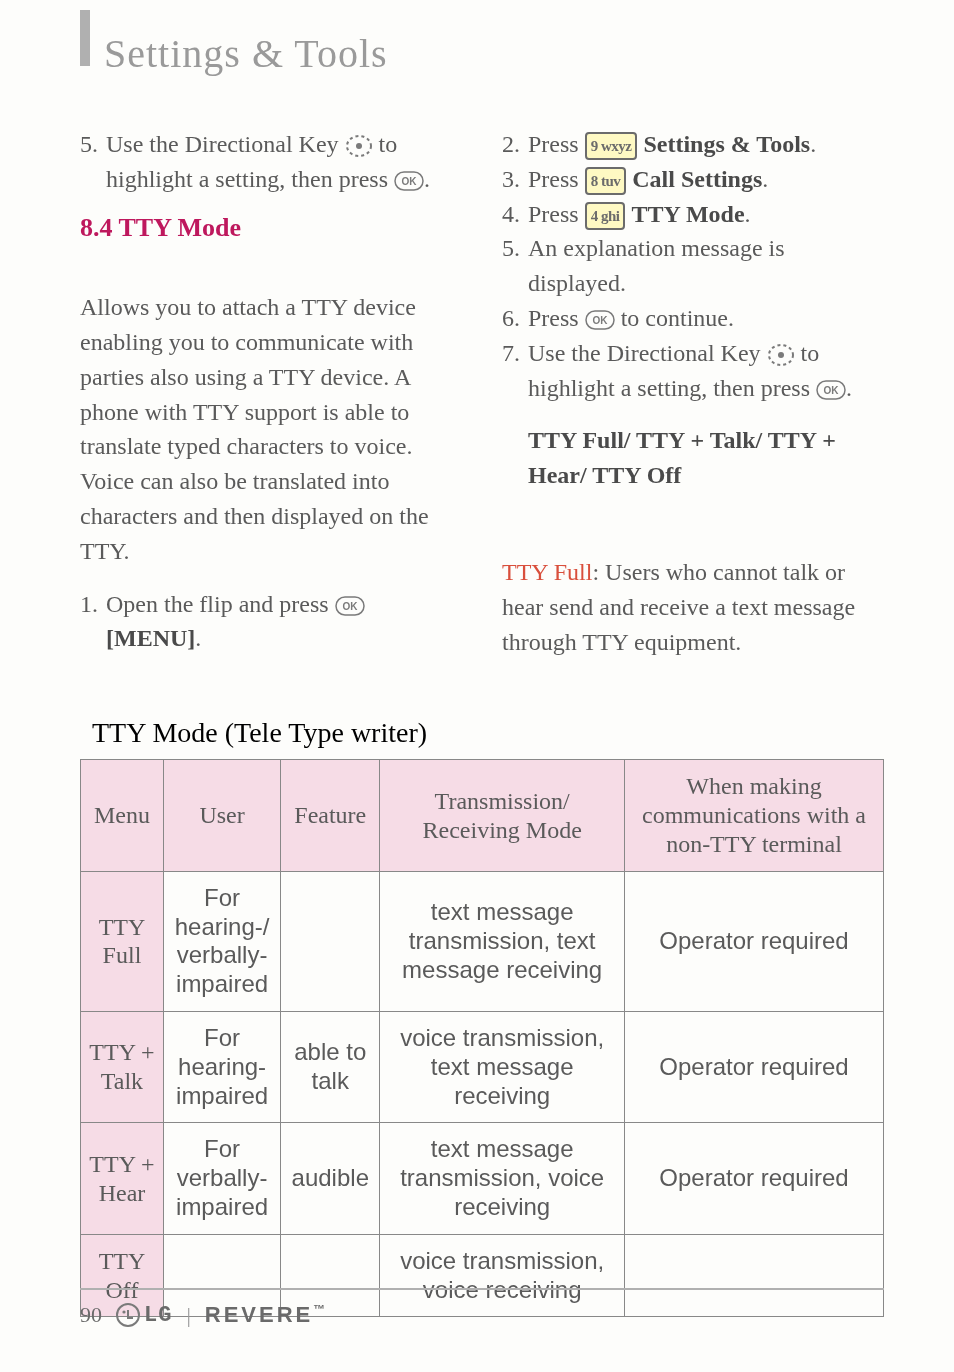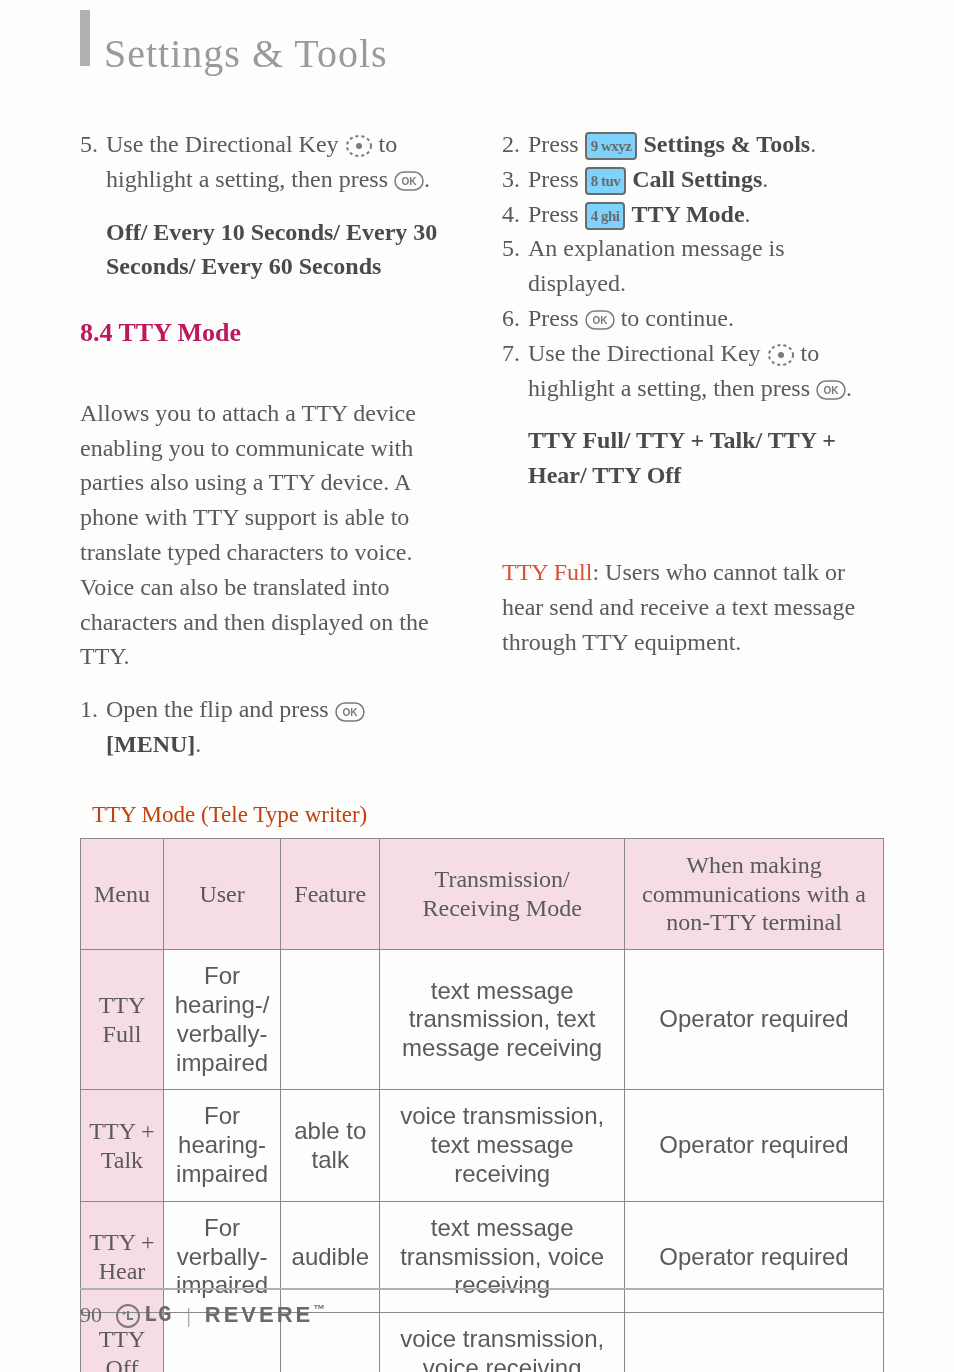--- a/index.html
+++ b/index.html
@@ -58,28 +58,28 @@
     display: inline-flex;
     align-items: center;
     justify-content: center;
     border: 2px solid #6b6b6b;
     border-radius: 4px;
     height: 28px;
     padding: 0 4px;
     font-size: 15px;
     font-weight: 700;
     color: #6b6b6b;
-    background: #7dd3fc;
+    background: #fef9c3;
     vertical-align: middle;
     line-height: 1;
     letter-spacing: -0.5px;
   }
   .table-caption {
-    font-size: 23px;
-    color: #c2410c;
+    font-size: 28px;
+    color: #000000;
     margin-bottom: 10px;
     margin-left: 12px;
   }
   table {
     width: 100%;
     border-collapse: collapse;
     font-family: Arial, Helvetica, sans-serif;
     font-size: 24px;
     color: #5a5a5a;
   }
@@ -100,21 +100,21 @@
     font-family: Georgia, serif;
   }
   .footer {
     position: absolute;
     left: 80px;
     bottom: 44px;
     right: 70px;
     border-top: 2px solid #b0b0b0;
     padding-top: 12px;
     display: flex;
-    align-items: flex-end;
+    align-items: center;
     gap: 14px;
     font-size: 22px;
     color: #6a6a6a;
   }
   .footer .pnum { font-family: Georgia, serif; }
   .footer .lg {
     font-family: Liberation Mono, monospace;
     font-weight: 900;
     letter-spacing: 1px;
     display: inline-flex;
@@ -151,21 +151,20 @@
               <circle cx="14" cy="12" r="3" fill="#7a7a7a"></circle>
             </svg>
         </span>
         <span>to highlight a setting, then press</span>
         <span class="il-icon">
           <svg width="30" height="20" viewBox="0 0 30 20">
               <rect x="1" y="1" width="28" height="18" rx="9" fill="none" stroke="#7a7a7a" stroke-width="1.5"></rect>
               <text x="15" y="14" text-anchor="middle" font-size="10" font-family="Arial" fill="#7a7a7a" font-weight="700">OK</text>
             </svg>
         </span><span>.</span>
-        <p class="bold indent" style="margin-top:18px;margin-left:0">Off/ Every 10 Seconds/ Every 30 Seconds/ Every 60 Seconds</p>
       </div>
     </div>
 
     <h2 class="section-head">8.4 TTY Mode</h2>
 
     <p>Allows you to attach a TTY device enabling you to communicate with parties also using a TTY device. A phone with TTY support is able to translate typed characters to voice. Voice can also be translated into characters and then displayed on the TTY.</p>
 
     <div class="step">
       <span class="step-num">1.</span>
       <div class="step-body">

